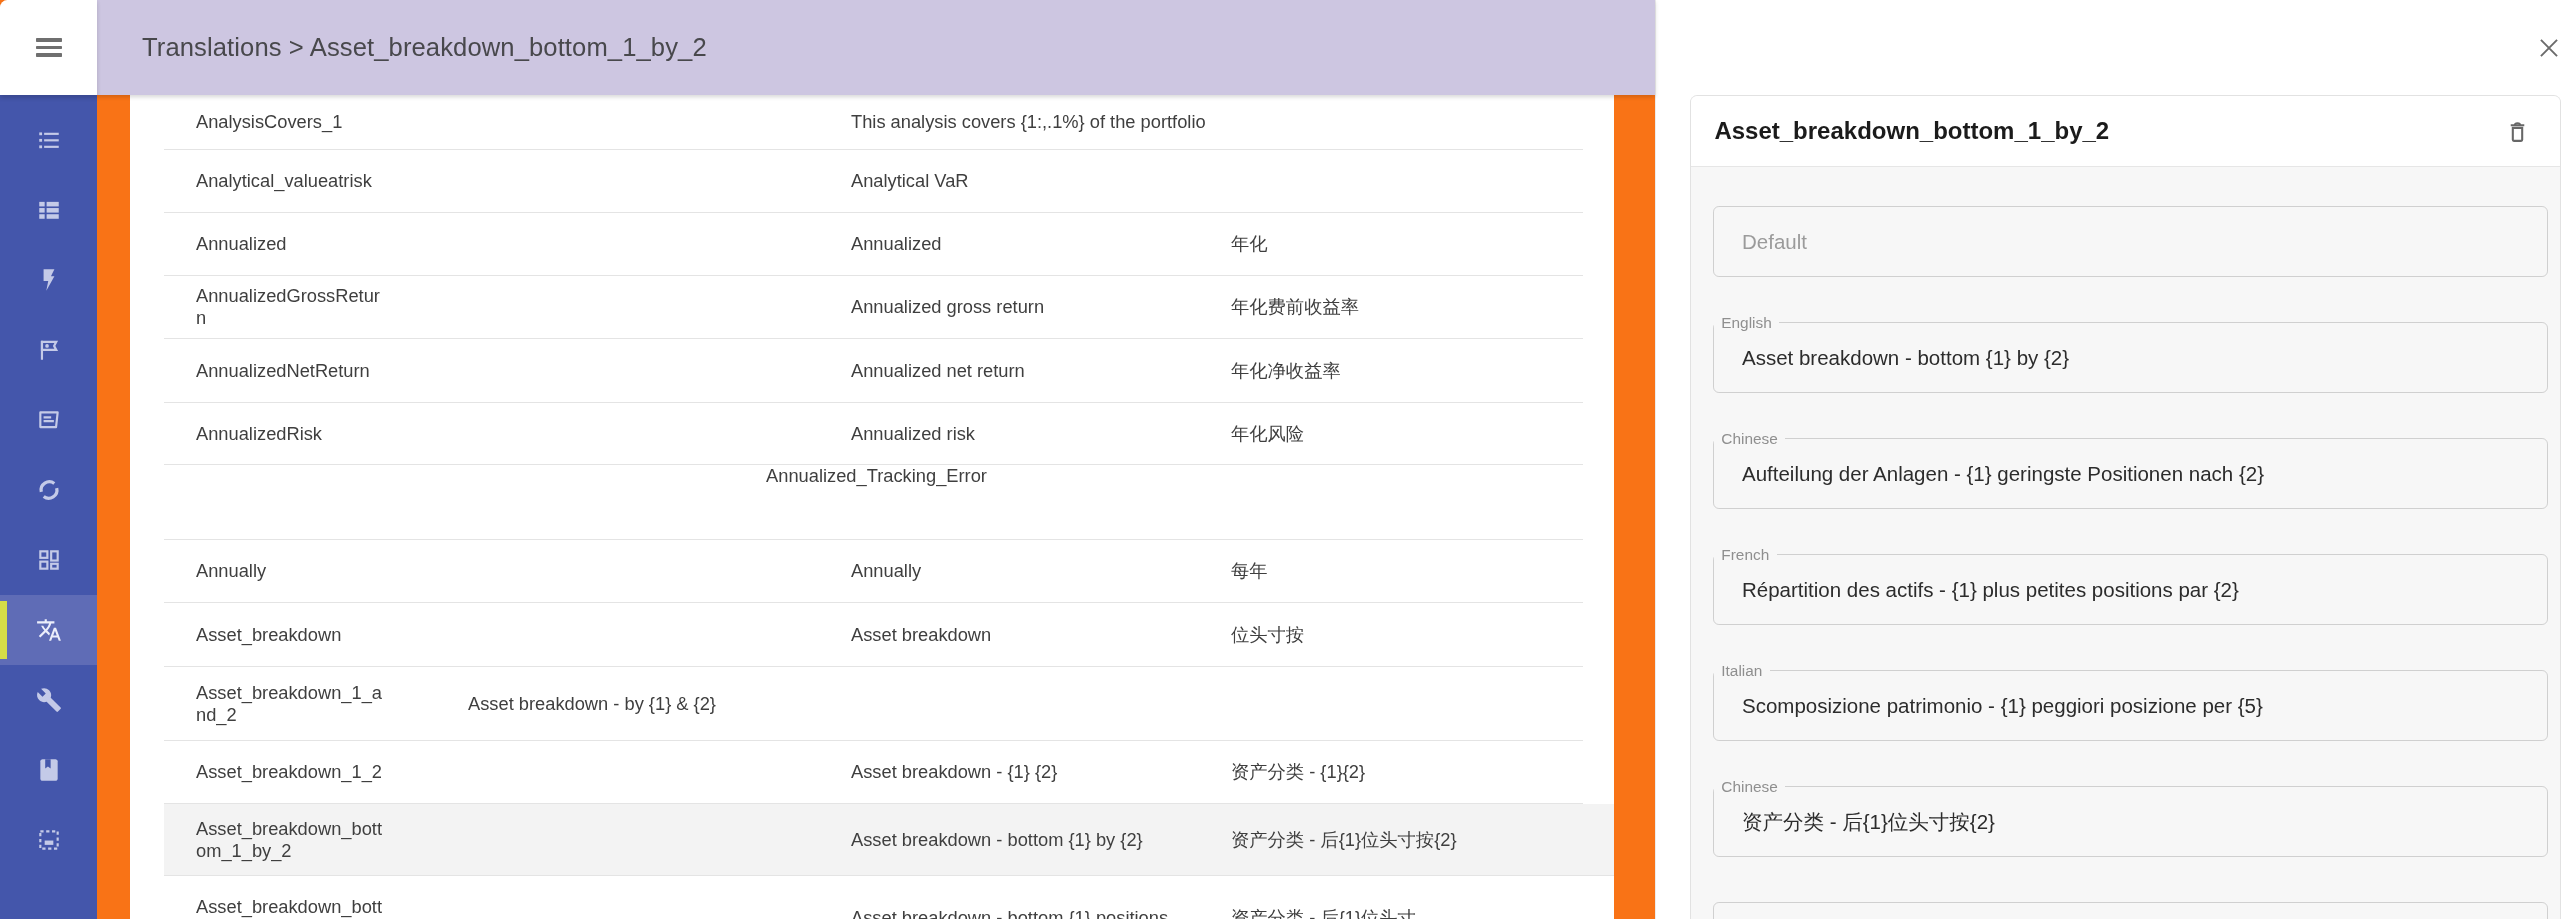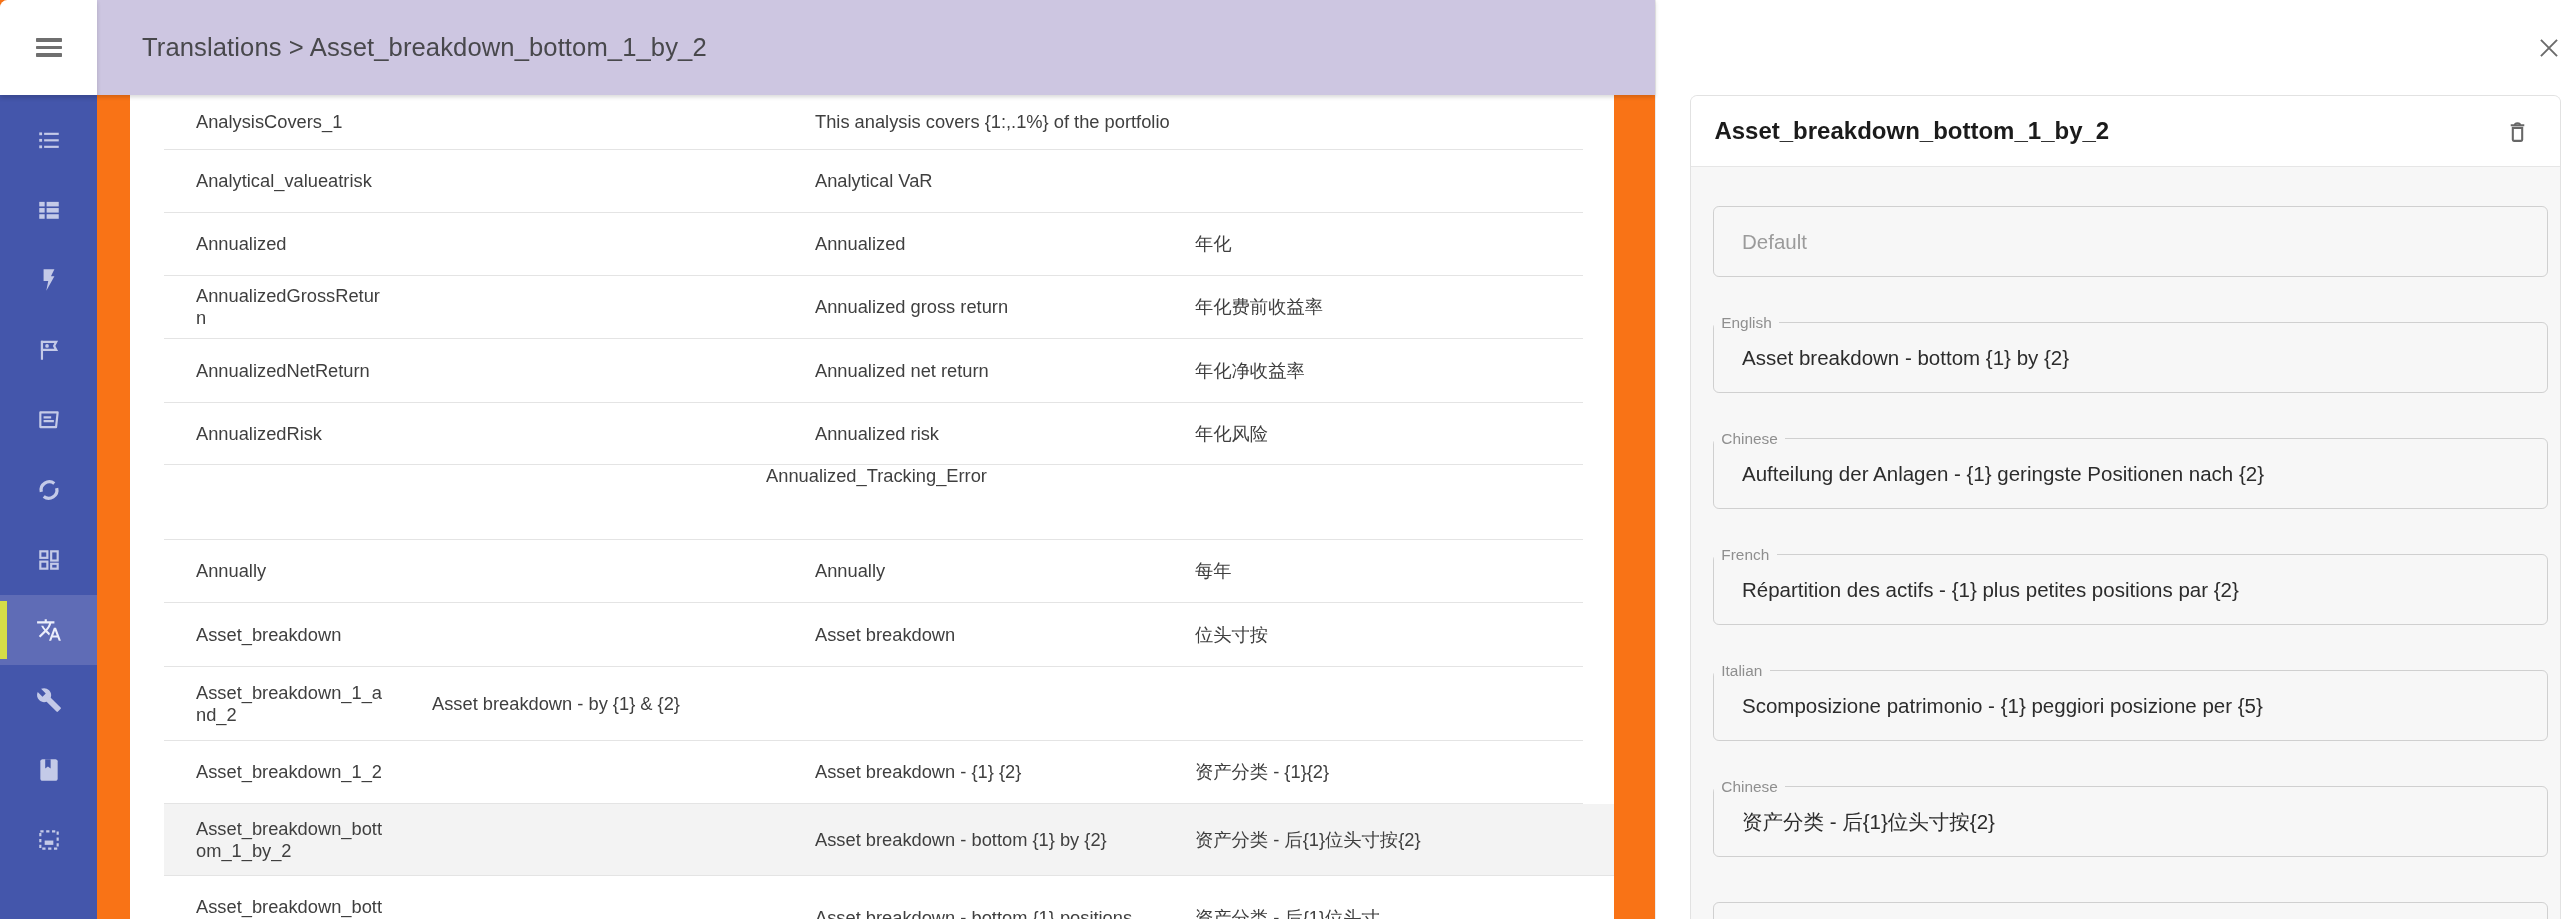--- a/index.html
+++ b/index.html
@@ -41,21 +41,21 @@
   .row:nth-child(2),.row:nth-child(3),.row:nth-child(4),.row:nth-child(8),
   .row:nth-child(11){ height:63px; }
   .row:nth-child(5),.row:nth-child(9){ height:64px; }
   .row:nth-child(6){ height:62px; }
   .row:nth-child(7){ height:75px;flex-direction:column; }
   .row:nth-child(10){ height:74px; }
   .row:nth-child(12){ height:72px; }
   .row:nth-child(13){ height:84px; border-bottom:none; }
   .row.selected { background:#f3f3f3; margin-right:-31px; padding-right:31px; }
   .c-key { flex:0 0 218px; padding-right:26px; word-break:break-all; }
-  .c-def { flex:0 0 365px; }
+  .c-def { flex:0 0 365px;margin-left:36px; }
   .c-eng { flex:0 0 362px; }
   .c-chn { flex:1 1 auto; }
 
   
   .panel { position:absolute; left:1655px; top:0; width:921px; height:919px;
     background:#ffffff; z-index:10; border-left:0.7px solid #ececec; }
   .close-btn { position:absolute; top:33px; right:13px; width:29px; height:29px;
     cursor:pointer; display:flex; align-items:center; justify-content:center; }
   .panel-card { position:absolute; left:34px; top:95px; width:871px; height:824px;
     border:0.7px solid #e2e2e2; border-bottom:none; border-radius:7.3px 7.3px 0 0;

